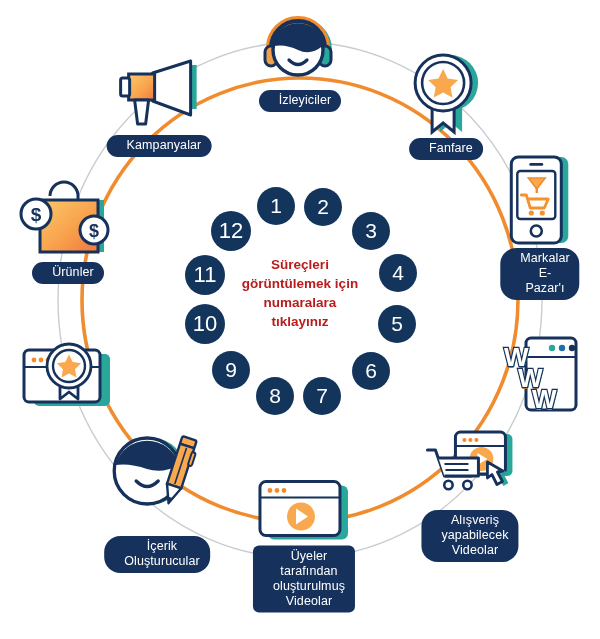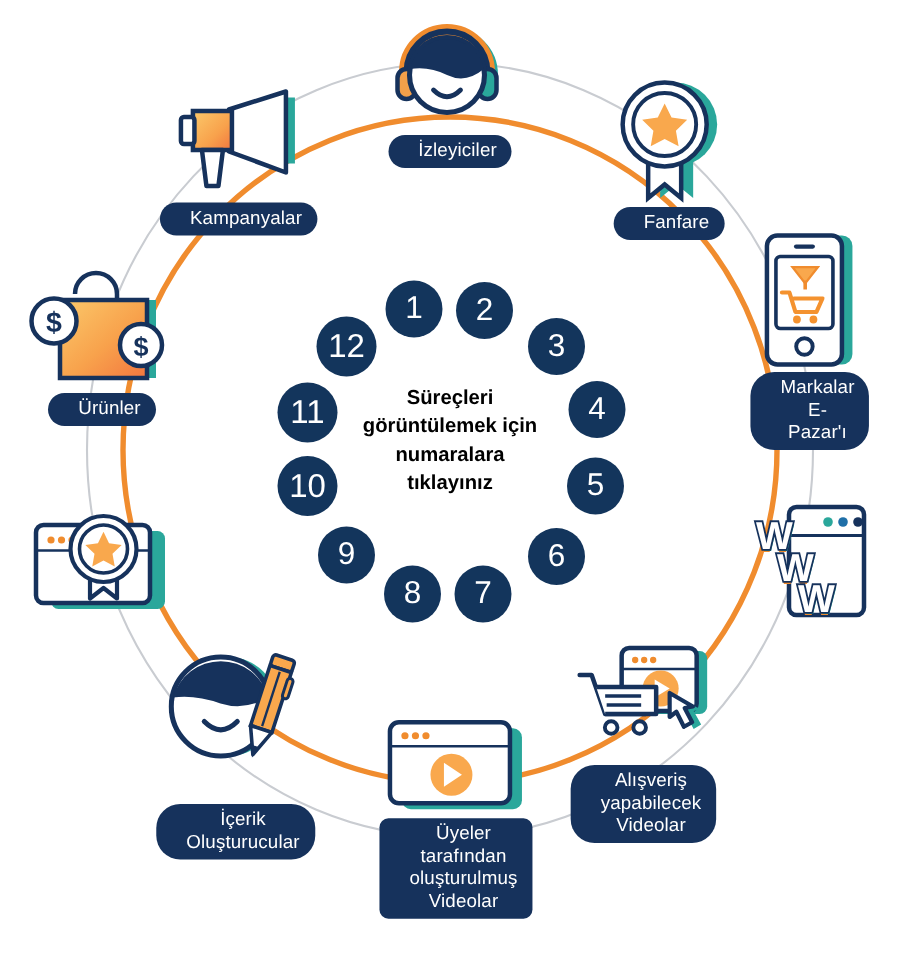--- a/index.html
+++ b/index.html
@@ -65,21 +65,21 @@
   }
   .num.wide { width: 40px; height: 40px; font-size: 22px; }
 
   
   #center-text {
     position: absolute;
     left: 300px; top: 293px;
     transform: translate(-50%, -50%);
     width: 160px;
     text-align: center;
-    color: #000000;
+    color: #b91c1c;
     font-size: 13.5px;
     font-weight: bold;
     line-height: 19px;
     white-space: pre-line;
     z-index: 3;
   }
 </style>
 </head>
 <body>
 
@@ -192,21 +192,21 @@
       <text x="14" y="39" font-family="Liberation Sans, sans-serif" font-size="26" font-weight="bold" fill="#F08C2E">W</text>
       <text x="15" y="38" font-family="Liberation Sans, sans-serif" font-size="26" font-weight="bold" fill="#2AA79B">W</text>
       <text x="14" y="37" font-family="Liberation Sans, sans-serif" font-size="26" font-weight="bold" fill="#ffffff" stroke="#16325C" stroke-width="2.4" paint-order="stroke">W</text>
 
       <text x="28" y="60" font-family="Liberation Sans, sans-serif" font-size="26" font-weight="bold" fill="#F08C2E">W</text>
       <text x="29" y="59" font-family="Liberation Sans, sans-serif" font-size="26" font-weight="bold" fill="#2AA79B">W</text>
       <text x="28" y="58" font-family="Liberation Sans, sans-serif" font-size="26" font-weight="bold" fill="#ffffff" stroke="#16325C" stroke-width="2.4" paint-order="stroke">W</text>
     </g>
   </svg></div>
       </div>
-      <div class="node" style="left: 429px; top: 495px;">
+      <div class="node" style="left: 470px; top: 495px;">
         <div class="icon-wrap"><svg class="i-shoppable-video-cart-cursor-icon" width="92" height="80" viewBox="0 0 92 80">
     <rect x="38" y="6" width="50" height="42" rx="5" fill="#2AA79B"></rect>
     <rect x="31" y="4" width="50" height="42" rx="5" fill="#ffffff" stroke="#16325C" stroke-width="3"></rect>
     <circle cx="40" cy="12" r="2.1" fill="#F08C2E"></circle>
     <circle cx="46" cy="12" r="2.1" fill="#F08C2E"></circle>
     <circle cx="52" cy="12" r="2.1" fill="#F08C2E"></circle>
     <line x1="31" y1="18" x2="81" y2="18" stroke="#16325C" stroke-width="1.8"></line>
     <circle cx="57" cy="31" r="12" fill="#F9A84D"></circle>
     <path d="M53 25 l10 6 l-10 6 z" fill="#ffffff"></path>
     <path d="M3 22 h8 l9 26 h27" fill="none" stroke="#16325C" stroke-width="3" stroke-linecap="round" stroke-linejoin="round"></path>

